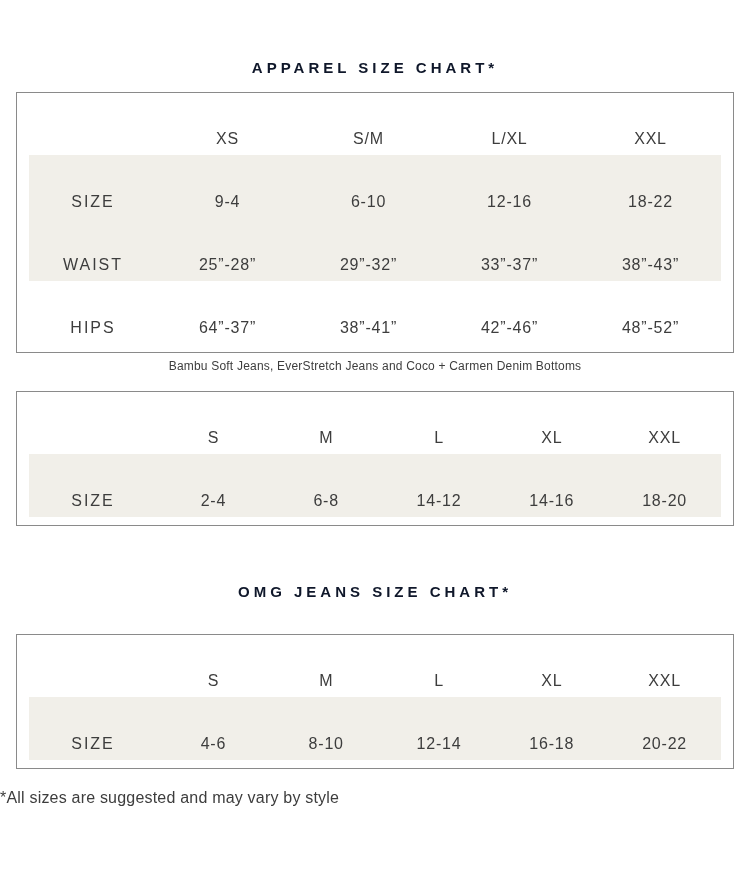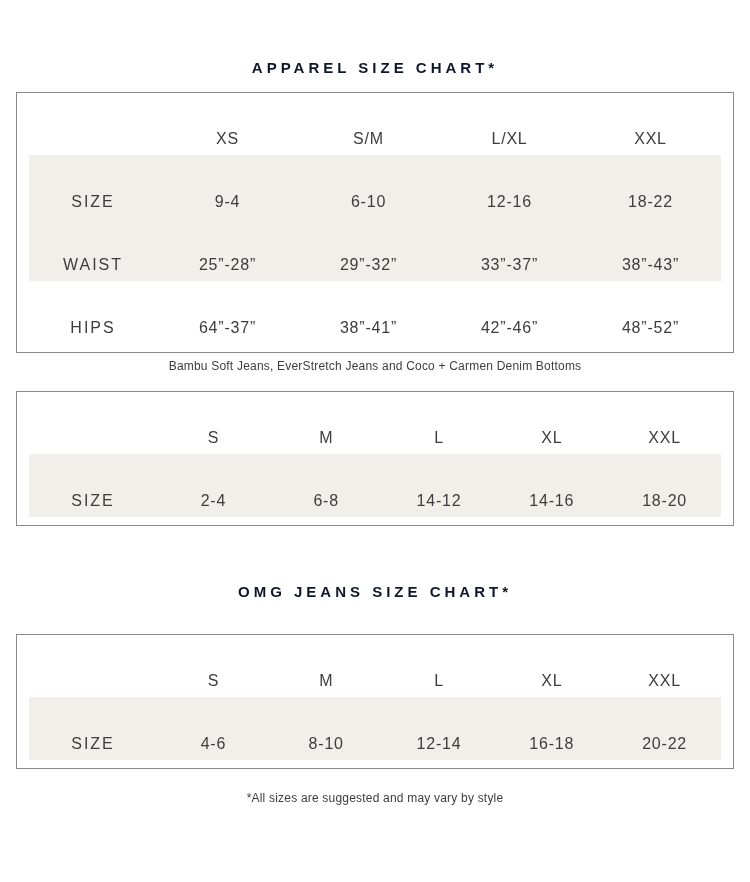--- a/index.html
+++ b/index.html
@@ -51,24 +51,24 @@
   }
   .cols4 { grid-template-columns: 128px repeat(4, 1fr); }
   .cols5 { grid-template-columns: 128px repeat(5, 1fr); }
   .trow.head { height: 62px; }
   .trow.body-row { height: 63px; }
   .trow.stripe { background: #f1efe9; }
   .cell { color: #3d3d3d; margin-top: 30px; }
   .cell.label { letter-spacing: 2px; }
   .footnote {
     margin-top: 18px;
-    font-size: 12px;
+    font-size: 16px;
     line-height: 22px;
     letter-spacing: 0.2px;
-    text-align: center;
+    text-align: left;
     color: #3d3d3d;
   }
 </style>
 </head>
 <body>
 
 <section>
   <h2 class="chart-title title-1">APPAREL SIZE CHART*</h2>
   <div class="size-table">
     <div class="trow head cols4">

